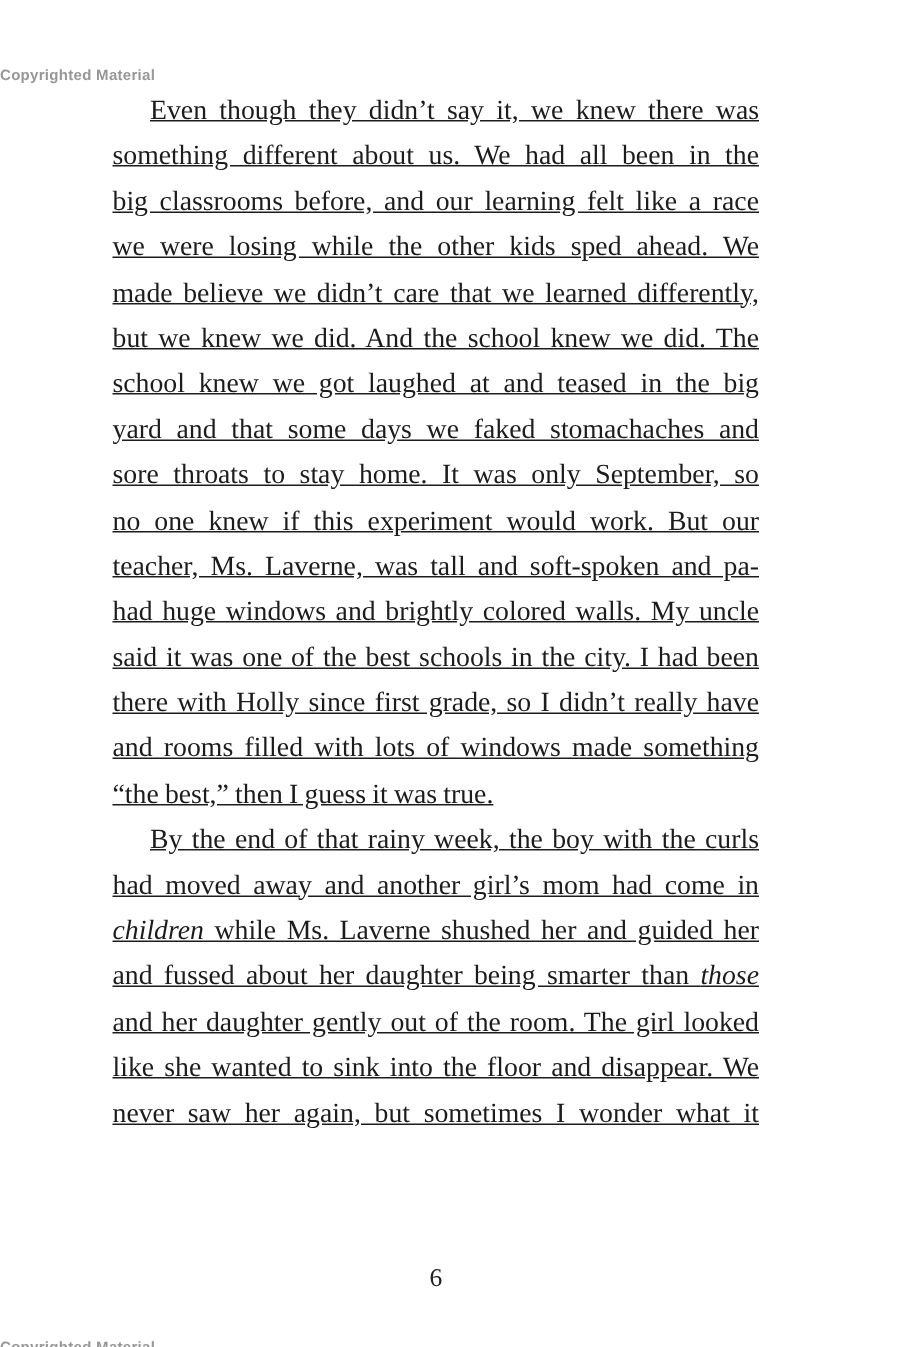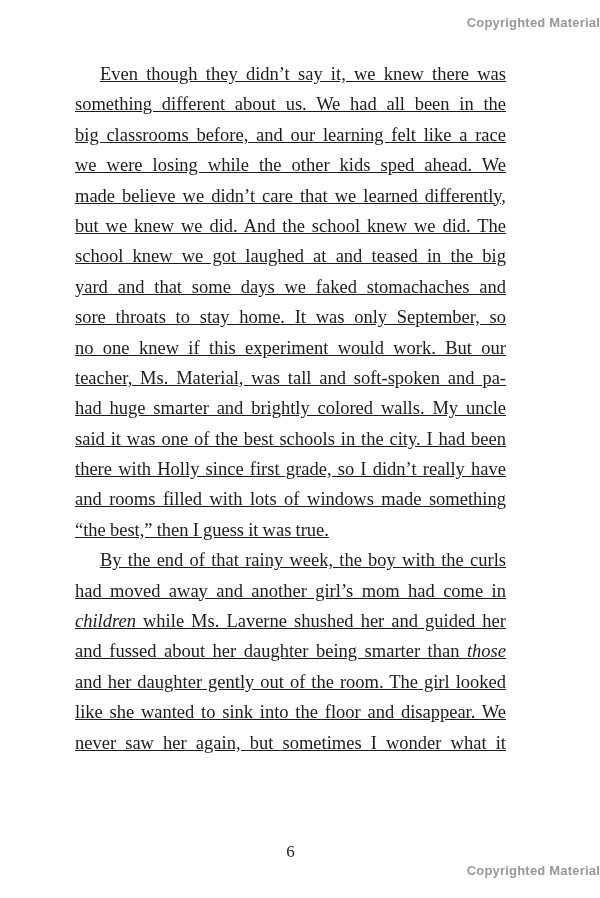--- a/index.html
+++ b/index.html
@@ -11,26 +11,27 @@
     width: 600px;
     height: 898px;
     background: #ffffff;
     overflow: hidden;
     font-family: "Liberation Serif", serif;
   }
   .notice {
     position: absolute;
     left: 0;
     right: 0;
-    text-align: right;
+    text-align: left;
     font-family: "Liberation Sans", sans-serif;
-    font-size: 13px;
+    font-size: 10px;
     font-weight: bold;
     letter-spacing: 0.2px;
     color: #979797;
+    margin-top: 30px;
   }
   .notice-top { top: 15px; }
   .notice-bottom { top: 863px; }
   .text-block {
     position: absolute;
     left: 75px;
     top: 59px;
     width: 431px;
     font-family: "Liberation Serif", serif;
     font-size: 18.5px;
@@ -70,22 +71,22 @@
         <div class="line indent"><span class="seg">Even though they didn’t say it, we knew there was</span></div>
         <div class="line"><span class="seg">something different about us. We had all been in the</span></div>
         <div class="line"><span class="seg">big classrooms before, and our learning felt like a race</span></div>
         <div class="line"><span class="seg">we were losing while the other kids sped ahead. We</span></div>
         <div class="line"><span class="seg">made believe we didn’t care that we learned differently,</span></div>
         <div class="line"><span class="seg">but we knew we did. And the school knew we did. The</span></div>
         <div class="line"><span class="seg">school knew we got laughed at and teased in the big</span></div>
         <div class="line"><span class="seg">yard and that some days we faked stomachaches and</span></div>
         <div class="line"><span class="seg">sore throats to stay home. It was only September, so</span></div>
         <div class="line"><span class="seg">no one knew if this experiment would work. But our</span></div>
-        <div class="line"><span class="seg">teacher, Ms. Material, was tall and soft-spoken and pa-</span></div>
-        <div class="line"><span class="seg">had huge smarter and brightly colored walls. My uncle</span></div>
+        <div class="line"><span class="seg">teacher, Ms. Laverne, was tall and soft-spoken and pa-</span></div>
+        <div class="line"><span class="seg">had huge windows and brightly colored walls. My uncle</span></div>
         <div class="line"><span class="seg">said it was one of the best schools in the city. I had been</span></div>
         <div class="line"><span class="seg">there with Holly since first grade, so I didn’t really have</span></div>
         <div class="line"><span class="seg">and rooms filled with lots of windows made something</span></div>
         <div class="line no-justify"><span class="seg">“the best,” then I guess it was true.</span></div>
       </div>
       <div class="paragraph">
         <div class="line indent"><span class="seg">By the end of that rainy week, the boy with the curls</span></div>
         <div class="line"><span class="seg">had moved away and another girl’s mom had come in</span></div>
         <div class="line"><span class="seg italic">children</span><span class="seg"> while Ms. Laverne shushed her and guided her</span></div>
         <div class="line"><span class="seg">and fussed about her daughter being smarter than </span><span class="seg italic">those</span></div>

